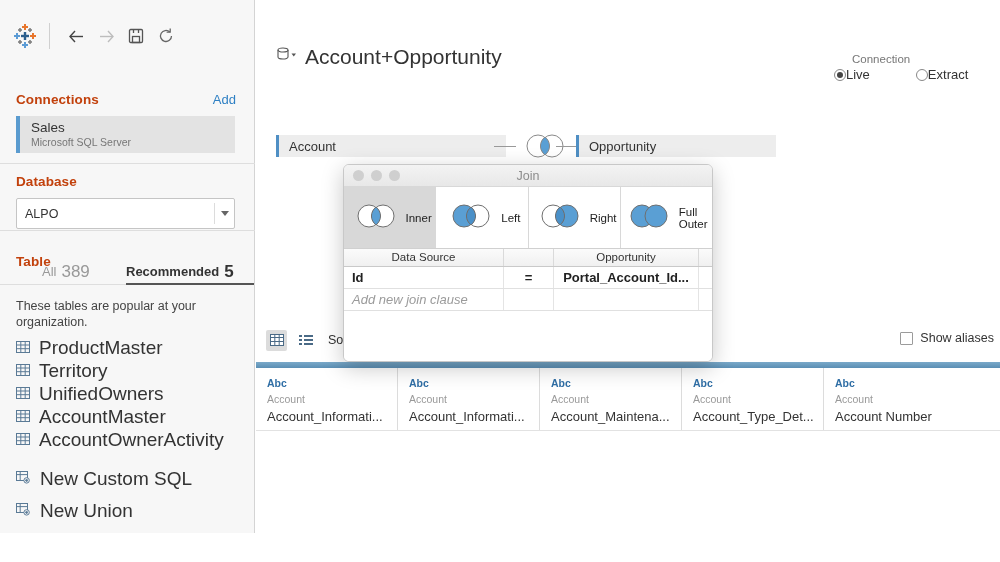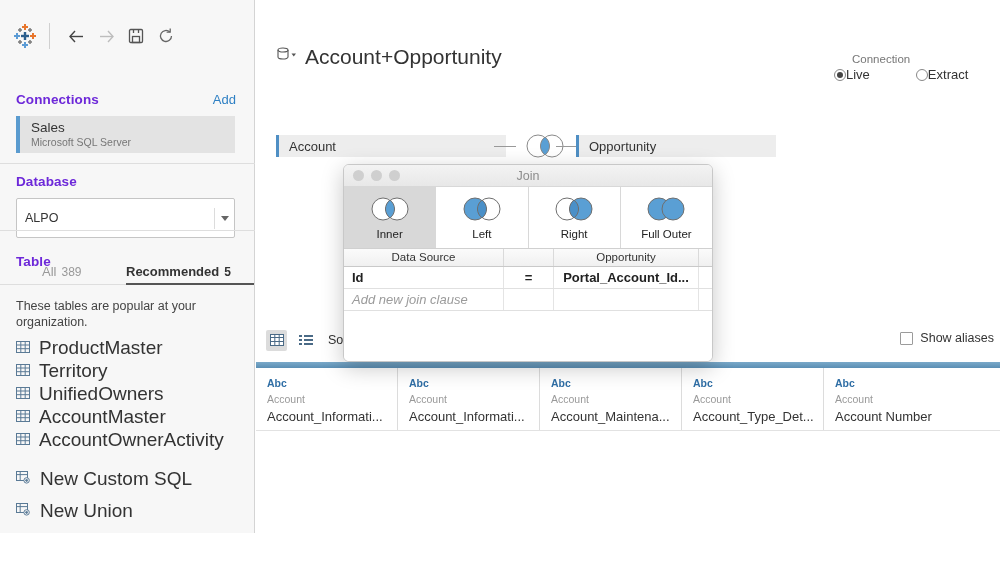--- a/index.html
+++ b/index.html
@@ -23,41 +23,41 @@
   }
   .logo-wrap { width: 30px; height: 30px; position: relative; }
   .tb-sep { width: 1px; height: 26px; background: #d0d0d0; margin: 0 11px 0 9px; }
   .tbtn {
     width: 30px; height: 28px; display: flex; align-items: center;
     justify-content: center; cursor: pointer;
   }
 
   .sec-head {
     position: absolute; left: 16px; font-size: 13.5px; font-weight: bold;
-    color: #6d28d9; letter-spacing: .1px;
+    color: #c2410c; letter-spacing: .1px;
   }
   #conn-head { top: 92px; }
   #add-link {
     position: absolute; right: 18px; top: 92px; font-size: 13px;
     color: #2f80c4; cursor: pointer;
   }
   #conn-row {
     position: absolute; left: 16px; top: 116px; width: 219px; height: 37px;
     background: #e3e3e3; display: flex; align-items: center;
   }
   #conn-row .accent { width: 4px; height: 37px; background: #5a9bcf; }
   #conn-row .ctext { padding-left: 11px; }
   .conn-name { font-size: 13.5px; color: #333; line-height: 15px; }
   .conn-sub { font-size: 10.5px; color: #777; line-height: 14px; }
 
   .divider { position: absolute; left: 0; width: 255px; height: 1px; background: #dedede; }
 
   #db-head { top: 174px; }
   #db-select {
-    position: absolute; left: 16px; top: 198px; width: 219px; height: 40px;
+    position: absolute; left: 16px; top: 198px; width: 219px; height: 31px;
     background: #fff; border: 1px solid #c5c5c5; border-radius: 2px;
     display: flex; align-items: center; cursor: pointer;
   }
   #db-select .dbval { font-size: 12.5px; color: #333; padding-left: 8px; flex: 1; }
   #db-select .caret-box {
     width: 20px; height: 21px; border-left: 1px solid #dcdcdc;
     display: flex; align-items: center; justify-content: center;
   }
   .caret-dn {
     width: 0; height: 0; border-left: 4px solid transparent;
@@ -67,21 +67,21 @@
   #tbl-head { top: 254px; }
   #tabs {
     position: absolute; left: 0; top: 258px; width: 255px; height: 27px;
   }
   .tab {
     position: absolute; top: 0; height: 27px; font-size: 13px;
     display: flex; align-items: center; gap: 5px; cursor: pointer;
   }
   #tab-all { left: 42px; color: #999; }
   #tab-rec { left: 126px; color: #333; font-weight: bold; }
-  .tab .cnt { font-size: 12px; text-align: right; }
+  .tab .cnt { font-size: 17px; text-align: right; }
   #tab-underline {
     position: absolute; left: 126px; top: 283px; width: 128px; height: 2px; background: #555;
   }
   #tabs-base { position: absolute; left: 0; top: 284px; width: 255px; height: 1px; background: #dedede; }
 
   #hint {
     position: absolute; left: 16px; top: 298px; width: 215px;
     font-size: 12.5px; color: #444; line-height: 16px;
   }
   #tbl-list { position: absolute; left: 16px; top: 336px; width: 232px; }
@@ -152,21 +152,21 @@
     position: relative;
   }
   .tl-dot { width: 11px; height: 11px; border-radius: 50%; background: #cfcfcf; }
   #tl-dots { display: flex; gap: 7px; padding-left: 9px; }
   #dlg-title {
     position: absolute; left: 0; right: 0; text-align: center;
     font-size: 12.5px; color: #8d8d8d;
   }
   #jtypes { display: flex; height: 62px; border-bottom: 1px solid #d0d0d0; }
   .jtype {
-    flex: 1; display: flex; flex-direction: column; align-items: center;
+    flex: 1; display: flex; flex-direction: row; align-items: center;
     justify-content: center; gap: 2px; border-right: 1px solid #d8d8d8;
     background: #fff; cursor: pointer;
   }
   .jtype:last-child { border-right: none; }
   .jtype.sel { background: #d8d8d8; }
   .jtype .jlbl { font-size: 11.5px; color: #222; }
 
   #jtable { width: 100%; }
   .jhdr { display: flex; height: 18px; border-bottom: 1px solid #c9c9c9;
           background: linear-gradient(#fbfbfb,#f0f0f0); }

